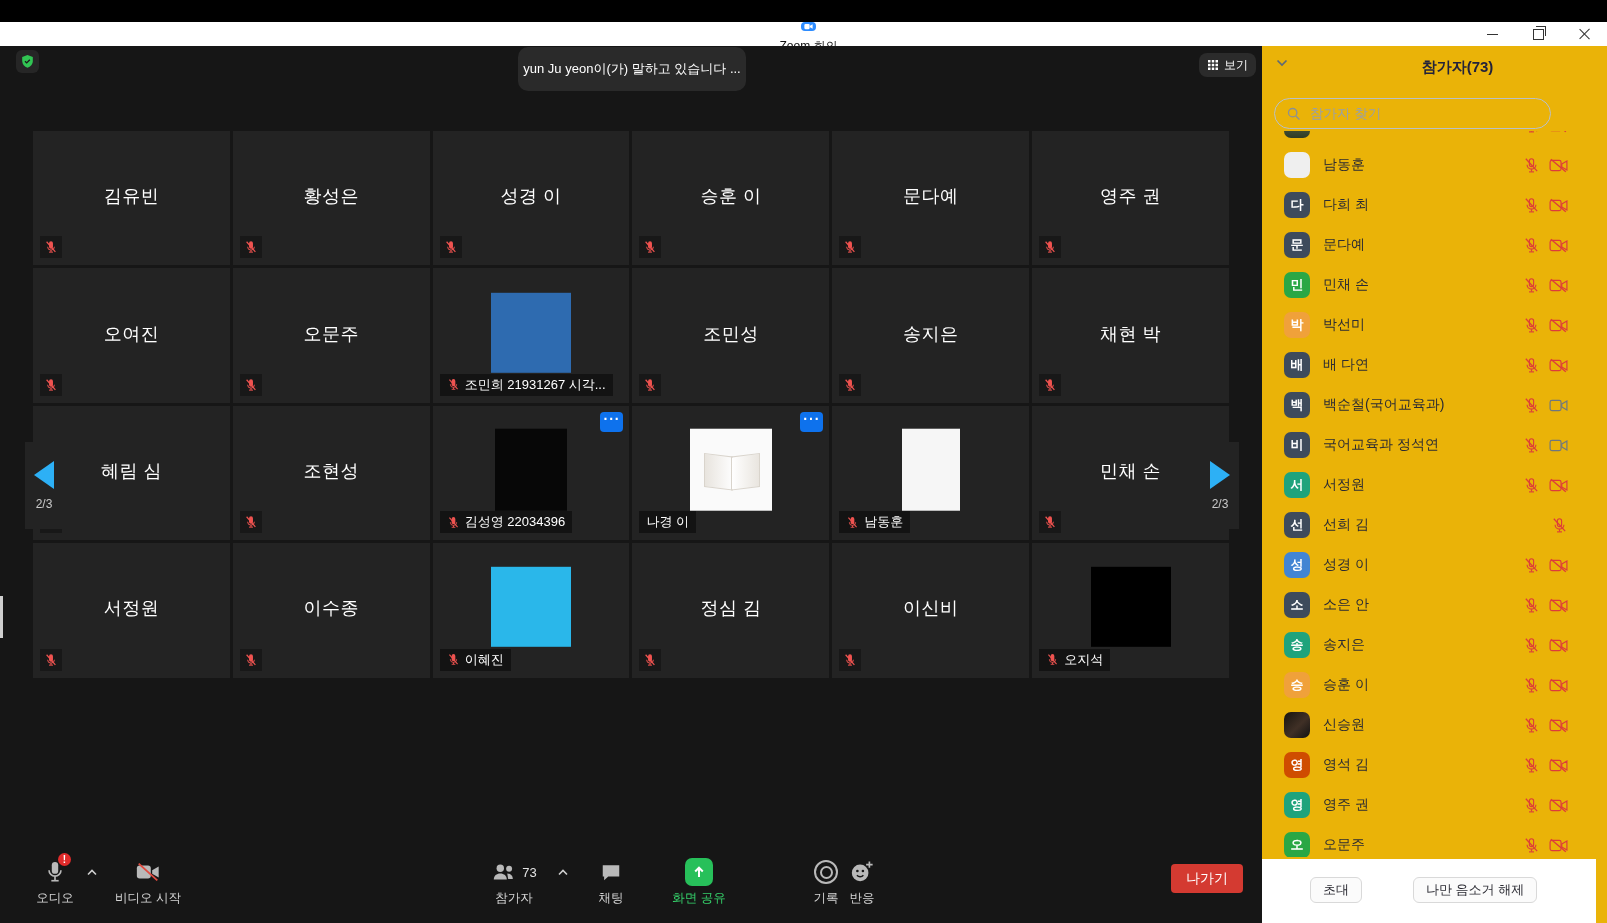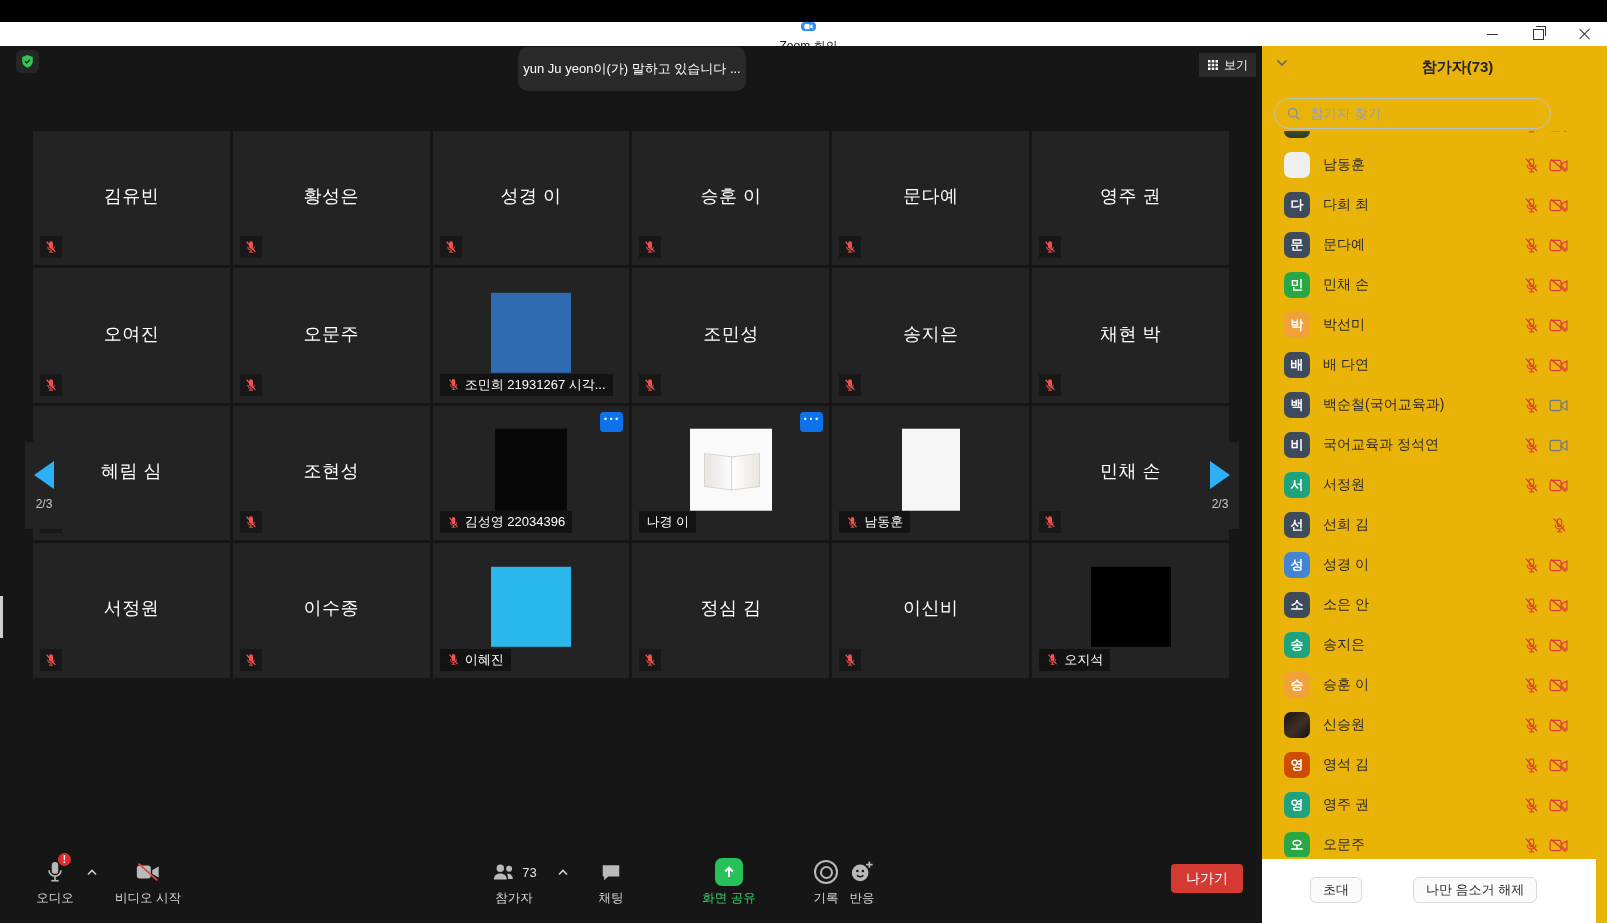--- a/index.html
+++ b/index.html
@@ -20,21 +20,21 @@
   .close-glyph{position:relative;width:12px;height:12px;}
   .close-glyph::before,.close-glyph::after{content:"";position:absolute;left:5.5px;top:-1px;width:1.4px;height:14px;background:#333;}
   .close-glyph::before{transform:rotate(45deg);}  .close-glyph::after{transform:rotate(-45deg);}
 
   
   .main{position:absolute;left:0;top:46px;width:1262px;height:877px;background:#161616;}
   .shield-box{position:absolute;left:16px;top:4px;width:23px;height:23px;border-radius:6px;background:#262626;
               display:flex;align-items:center;justify-content:center;cursor:pointer;}
   .toast{position:absolute;left:518px;top:1px;width:228px;height:44px;background:#2a2a2a;border-radius:10px;
          color:#fff;font-size:13px;display:flex;align-items:center;justify-content:center;}
-  .view-btn{position:absolute;left:1199px;top:7px;height:24px;padding:0 8px;background:#2b2b2b;border:none;border-radius:0;
+  .view-btn{position:absolute;left:1199px;top:7px;height:24px;padding:0 8px;background:#2b2b2b;border:none;border-radius:8px;
             color:#fff;font-size:12px;display:flex;align-items:center;gap:5px;cursor:pointer;}
 
   .grid{position:absolute;left:33px;top:85px;width:1196px;height:684px;
         display:grid;grid-template-columns:repeat(6,1fr);grid-template-rows:repeat(5,1fr);gap:3px;}
   .tile{position:relative;background:#232323;overflow:hidden;cursor:pointer;}
   .tile-name{position:absolute;left:0;right:0;top:50%;transform:translateY(-58%);
              text-align:center;color:#fff;font-size:18px;font-weight:500;letter-spacing:.5px;}
   .tile-img{position:absolute;left:50%;top:50%;transform:translate(-50%,-54%);}
   .tile-micbox{position:absolute;left:7px;bottom:7px;width:22px;height:22px;background:rgba(10,10,10,.45);
                display:flex;align-items:center;justify-content:center;color:#ef5350;}
@@ -71,21 +71,21 @@
   .tri-right{border-left:20px solid #2db0f5;}
   .nav-page{color:#c9c9c9;font-size:12px;}
   .edge-handle{position:absolute;left:0px;top:550px;width:3px;height:42px;background:#cfcfcf;cursor:pointer;}
 
   
   .toolbar{position:absolute;left:0;bottom:0;width:100%;height:68px;background:#161616;}
   .tb-item{position:absolute;top:3px;width:72px;display:flex;flex-direction:column;align-items:center;gap:4px;cursor:pointer;background:none;border:none;padding:0;}
   .tb-icon{height:28px;display:flex;align-items:center;justify-content:center;color:#b9b9b9;position:relative;}
   .tb-label{font-size:12.5px;color:#d6d6d6;white-space:nowrap;}
   .tb-audio{left:19px;}  .tb-video{left:105px;width:86px;}
-  .tb-part{left:471px;width:86px;} .tb-chat{left:575px;} .tb-share{left:687px;width:84px;justify-content:space-between;}
+  .tb-part{left:471px;width:86px;} .tb-chat{left:575px;} .tb-share{left:657px;width:84px;justify-content:space-between;}
   .tb-record{left:790px;} .tb-react{left:826px;}
   .tb-chev{position:absolute;top:12px;background:none;border:none;color:#cfcfcf;cursor:pointer;padding:2px;}
   .chev-audio{left:85px;} .chev-part{left:556px;}
   .badge{position:absolute;right:-5px;top:-5px;width:13px;height:13px;border-radius:50%;background:#e02b2b;
          color:#fff;font-size:10px;font-weight:bold;display:flex;align-items:center;justify-content:center;}
   .share-sq{width:28px;height:28px;border-radius:7px;background:#27c05a;display:flex;align-items:center;justify-content:center;}
   .tb-share .tb-label{color:#35d06a;}
   .part-count{color:#e3e3e3;font-size:13px;margin-left:5px;}
   .leave-btn{position:absolute;right:19px;top:9px;height:29px;padding:0 15px;background:#d43a31;border:none;border-radius:4px;
              color:#fff;font-size:14px;font-weight:500;cursor:pointer;}

